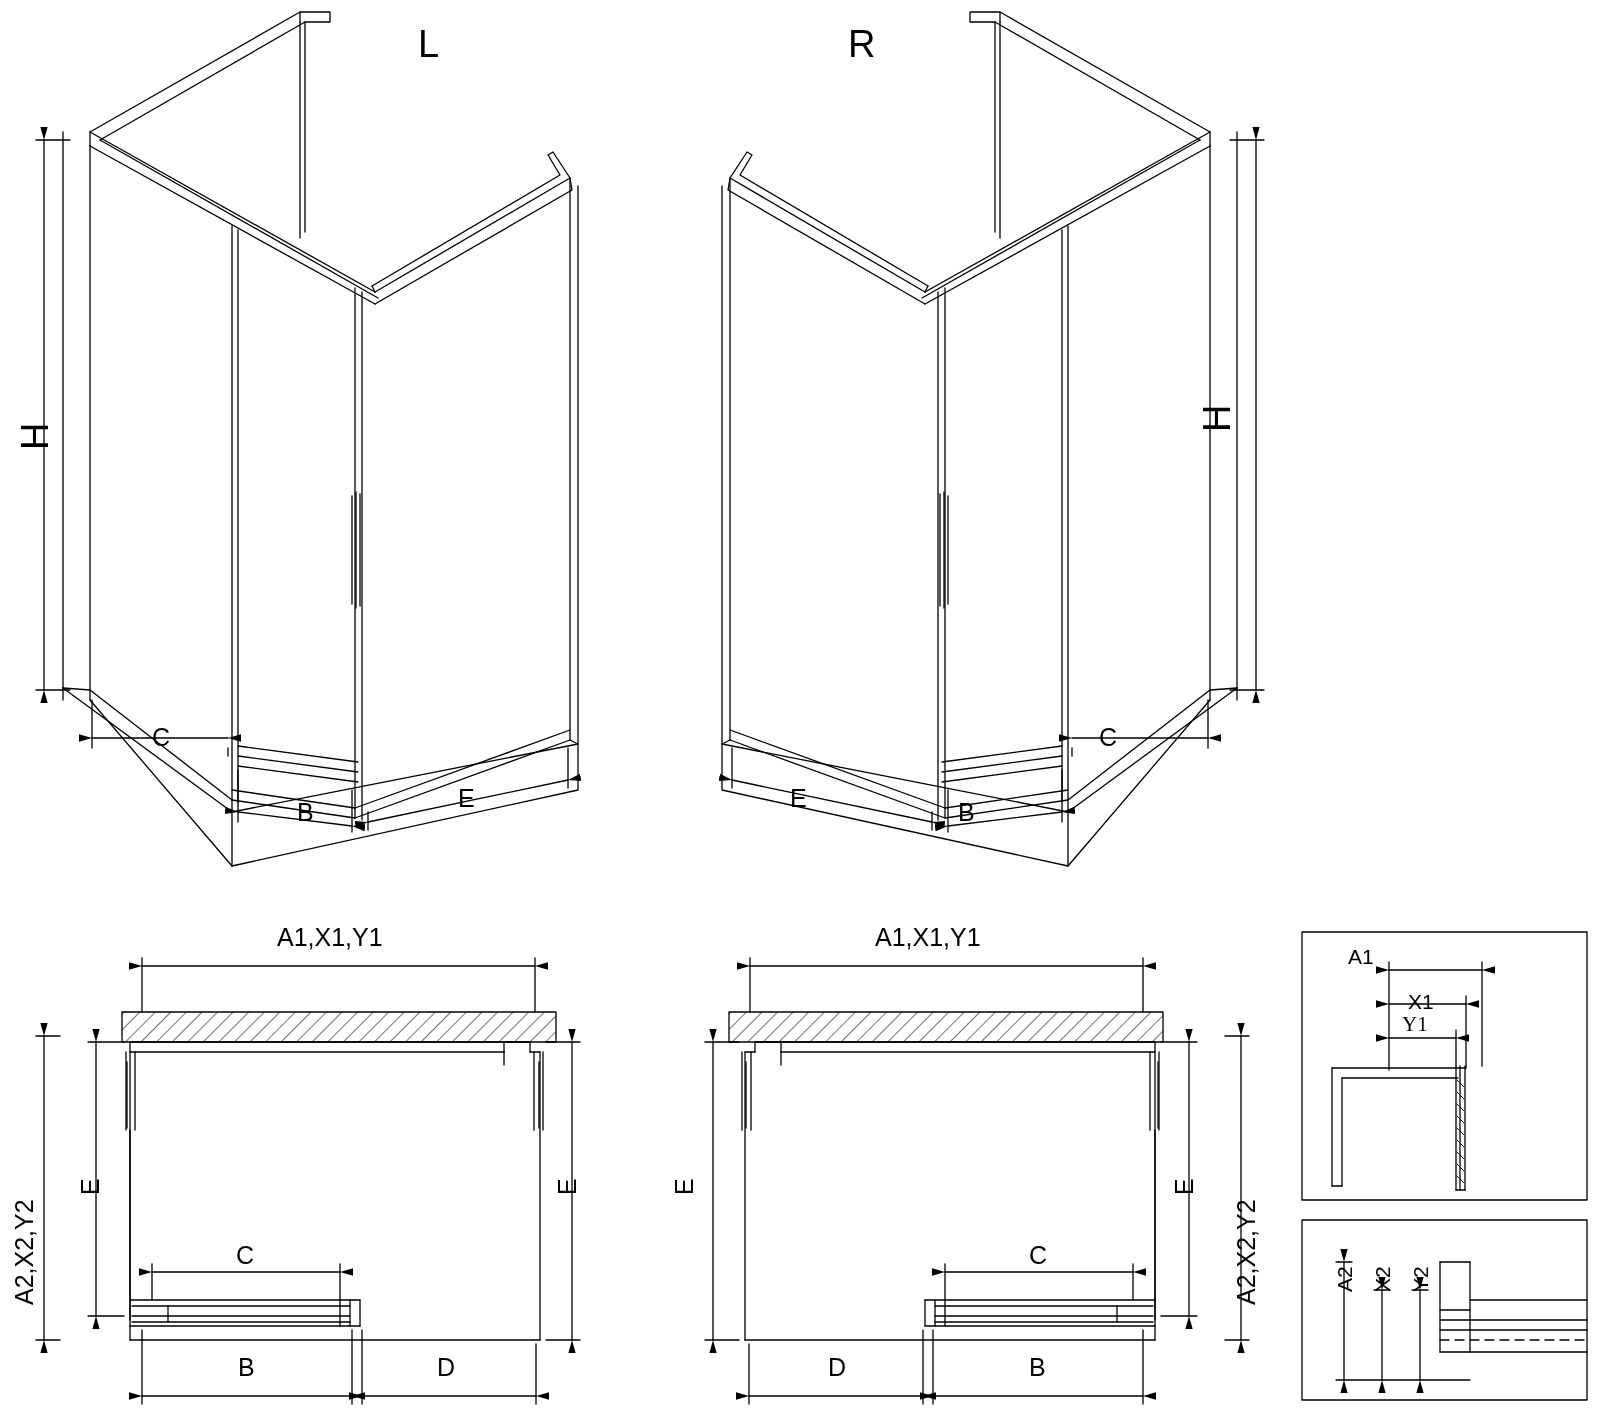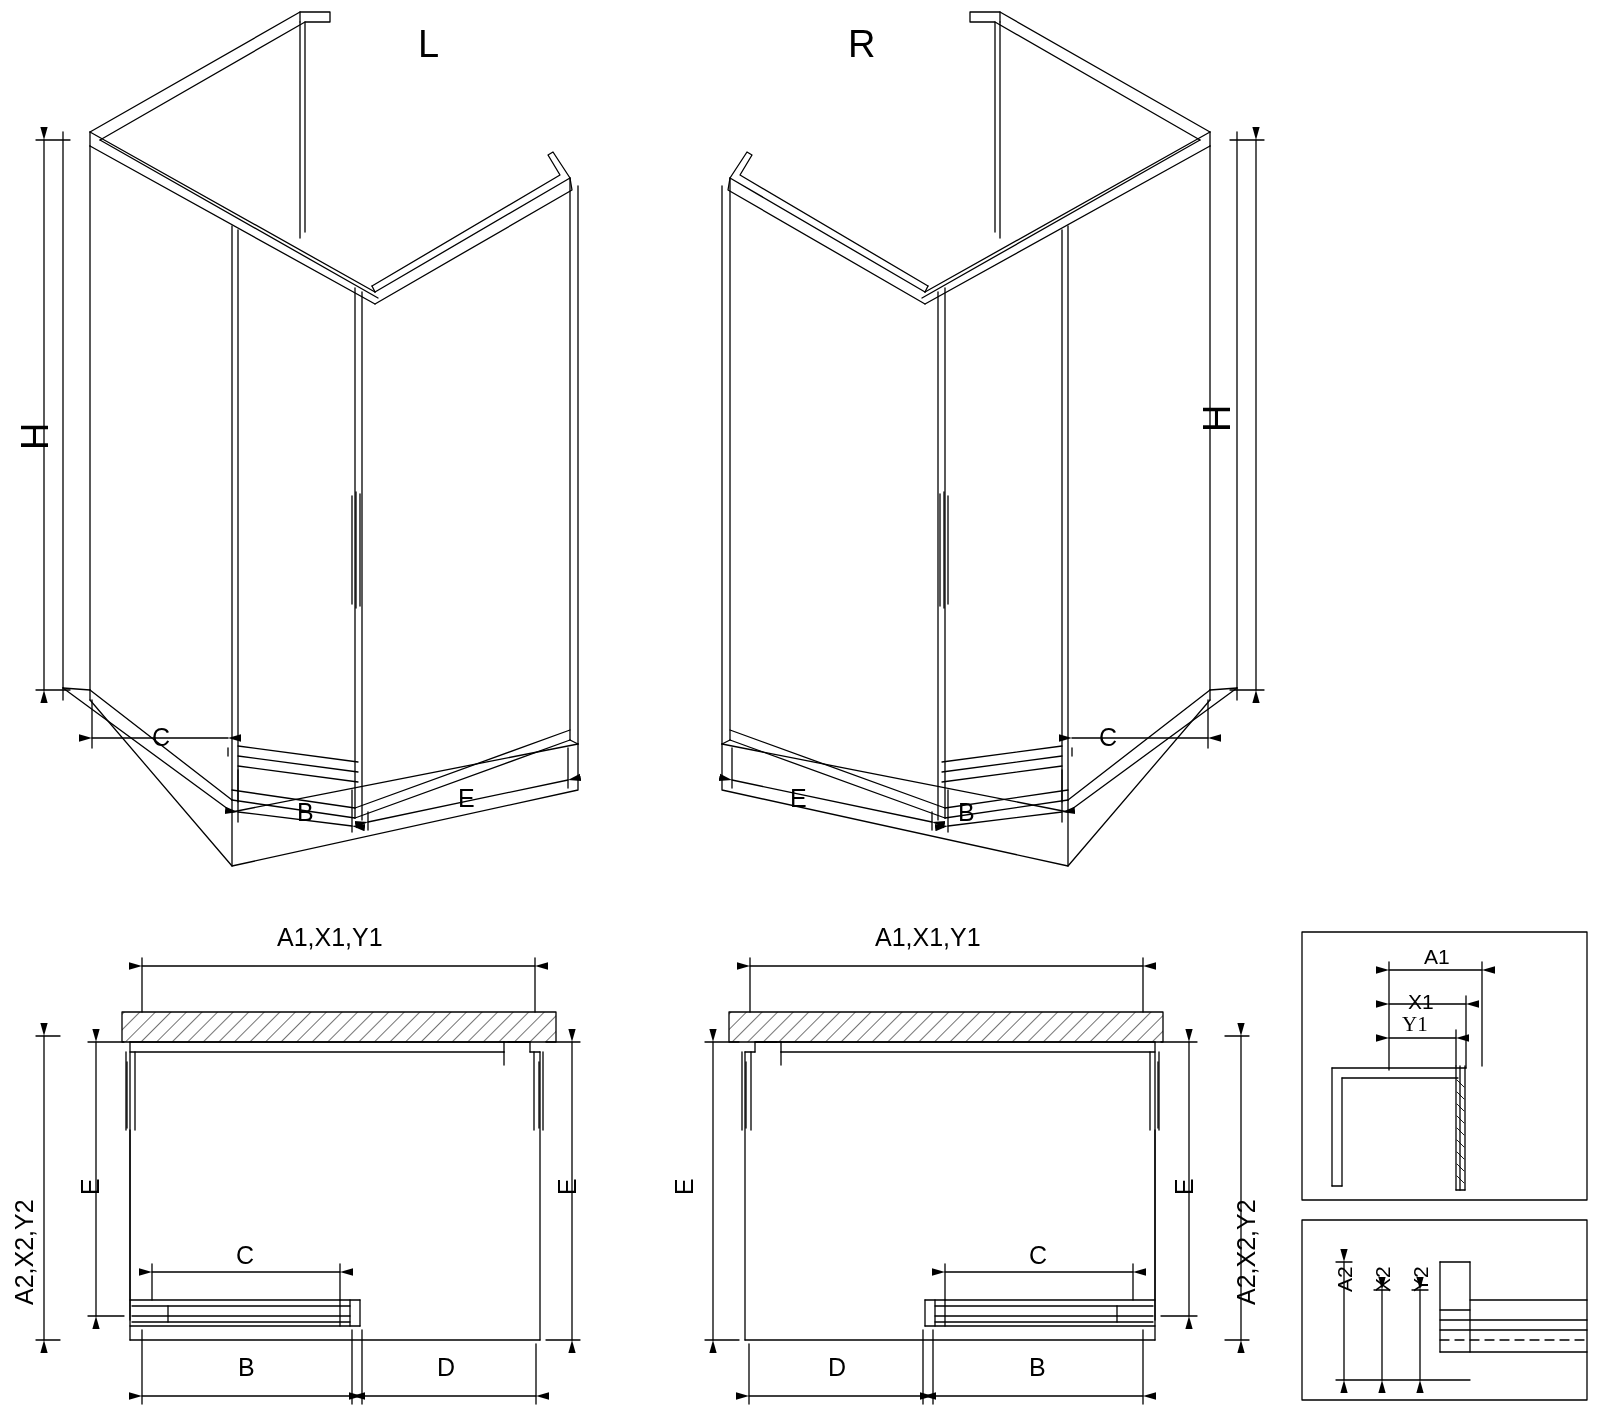--- a/index.html
+++ b/index.html
@@ -367,21 +367,21 @@
 <div class="lbl mid" style="left:236px;top:1243px;">C</div>
 <div class="lbl mid" style="left:238px;top:1355px;">B</div>
 <div class="lbl mid" style="left:437px;top:1355px;">D</div>
 
 <div class="lbl mid rot90" style="left:672px;top:1195px;">E</div>
 <div class="lbl mid rot90" style="left:1172px;top:1195px;">E</div>
 <div class="lbl mid" style="left:1029px;top:1243px;">C</div>
 <div class="lbl mid" style="left:1029px;top:1355px;">B</div>
 <div class="lbl mid" style="left:828px;top:1355px;">D</div>
 
-<div class="lbl sm" style="left:1424px;top:946px;text-align:center;">A1</div>
+<div class="lbl sm" style="left:1348px;top:946px;text-align:center;">A1</div>
 <div class="lbl sm" style="left:1408px;top:980px;margin-top:11px;">X1</div>
 <div class="lbl sm" style="left:1402px;top:1014px;font-family:Liberation Serif, serif;">Y1</div>
 
 <div class="lbl sm rot90" style="left:1334px;top:1292px;">A2</div>
 <div class="lbl sm rot90" style="left:1372px;top:1292px;">X2</div>
 <div class="lbl sm rot90" style="left:1410px;top:1292px;">Y2</div>
 
 </div>
 
 </body></html>

